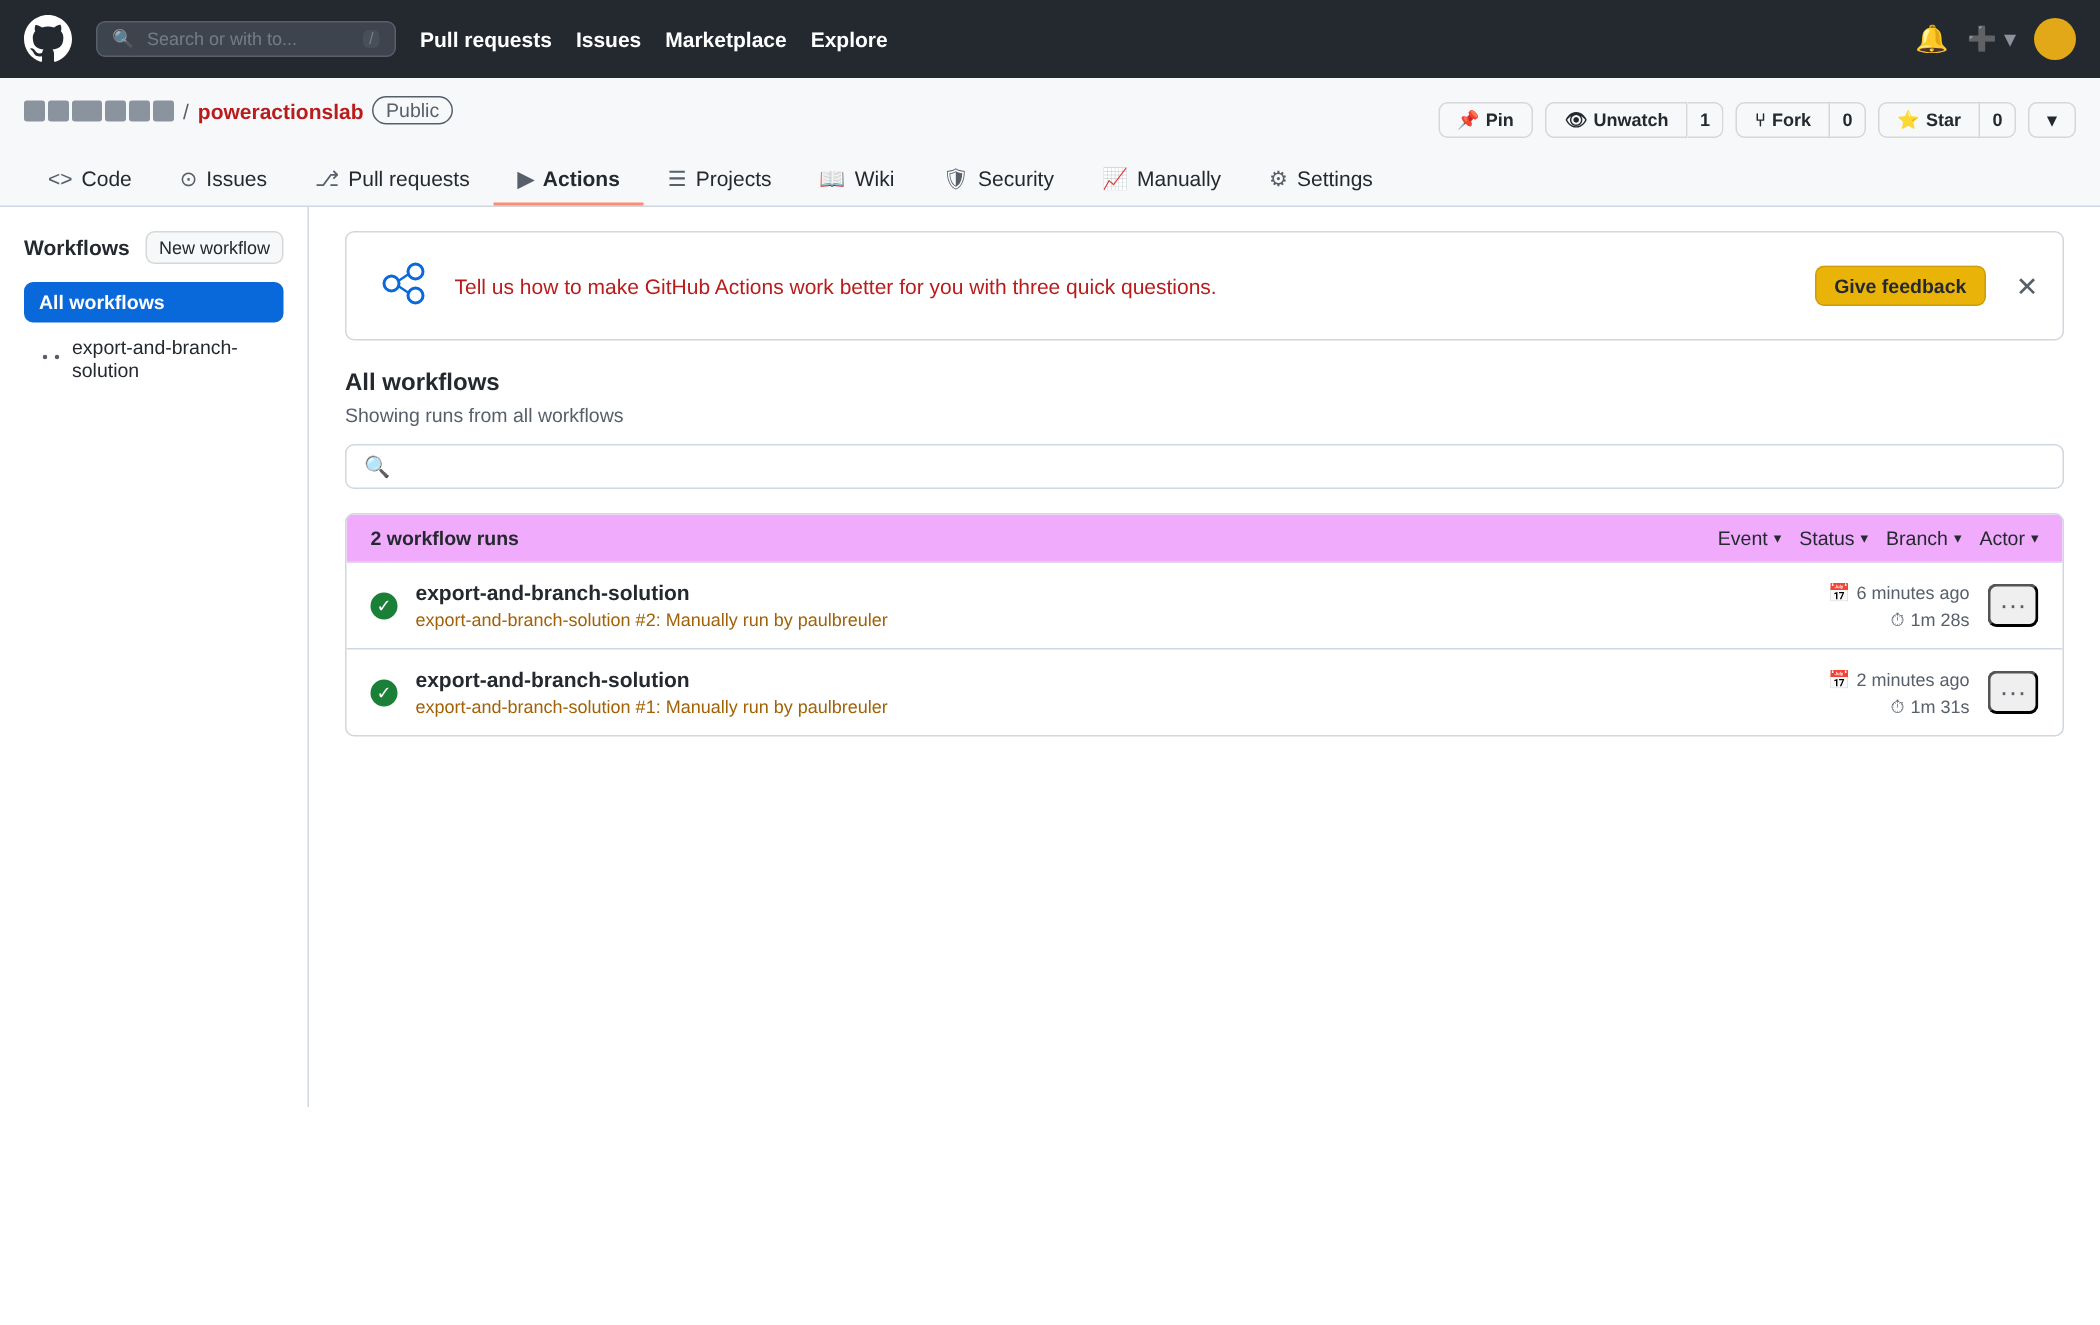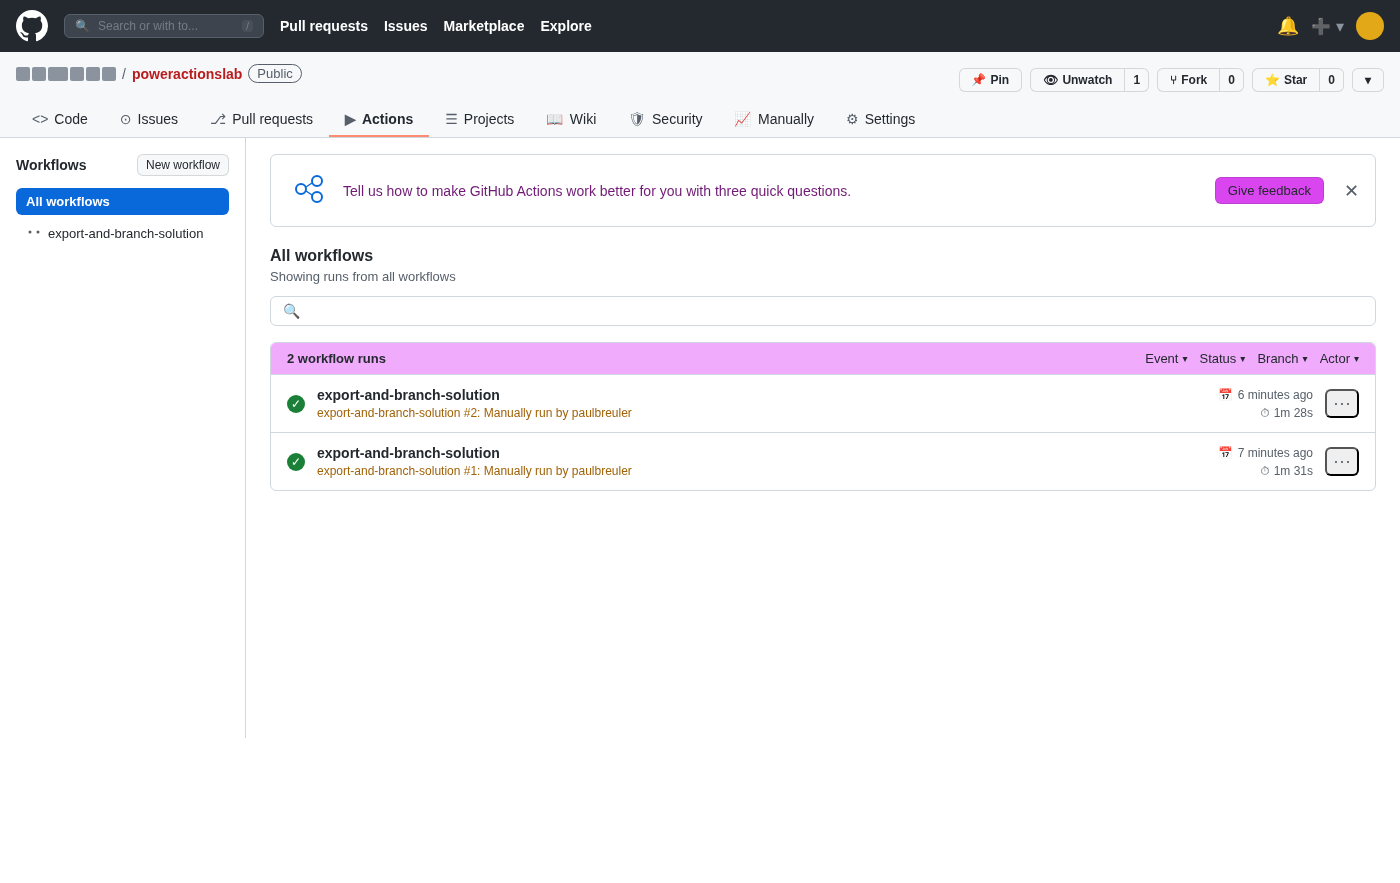--- a/index.html
+++ b/index.html
@@ -124,21 +124,21 @@
     .repo-nav-item .icon { font-size: 14px; color: #57606a; }
 
     
     .main-content {
       display: flex;
       padding: 0;
     }
 
     
     .sidebar {
-      width: 246px;
+      width: 206px;
       padding: 16px;
       border-right: 1px solid #d0d7de;
       min-height: 600px;
       flex-shrink: 0;
     }
     .sidebar-header {
       display: flex;
       justify-content: space-between;
       align-items: center;
       margin-bottom: 12px;
@@ -186,29 +186,29 @@
       display: flex;
       align-items: center;
       background: #fff;
       border: 1px solid #d0d7de;
       border-radius: 6px;
       padding: 12px 16px;
       margin-bottom: 20px;
       gap: 12px;
     }
     .feedback-banner-icon { flex-shrink: 0; }
-    .feedback-banner-text { flex: 1; font-size: 14px; color: #701a75; }
+    .feedback-banner-text { flex: 1; font-size: 14px; color: #b91c1c; }
     .btn-give-feedback {
-      background: #d946ef;
+      background: #eab308;
       border: 1px solid rgba(27,31,36,0.15);
       border-radius: 6px;
       padding: 5px 12px;
       font-size: 13px;
       cursor: pointer;
-      font-weight: 400;
+      font-weight: 700;
       color: #24292f;
     }
     .feedback-close { cursor: pointer; color: #57606a; font-size: 18px; margin-left: 8px; }
 
     
     .section-title { font-size: 16px; font-weight: 600; margin-bottom: 4px; }
     .section-subtitle { font-size: 13px; color: #57606a; margin-bottom: 12px; }
 
     
     .filter-bar {
@@ -529,21 +529,21 @@
 
         <div class="workflow-row">
           <div class="status-icon-success">✓</div>
           <div class="workflow-info">
             <div class="workflow-run-name">export-and-branch-solution</div>
             <div class="workflow-run-sub">export-and-branch-solution #1: Manually run by paulbreuler</div>
           </div>
           <div class="workflow-meta">
             <div class="meta-item">
               <span>📅</span>
-              <span>7 minutes ago</span>
+              <span>2 minutes ago</span>
             </div>
             <div class="meta-item">
               <span>⏱</span>
               <span>1m 31s</span>
             </div>
           </div>
           <button class="more-btn">···</button>
         </div>
       </div>
     </div>

